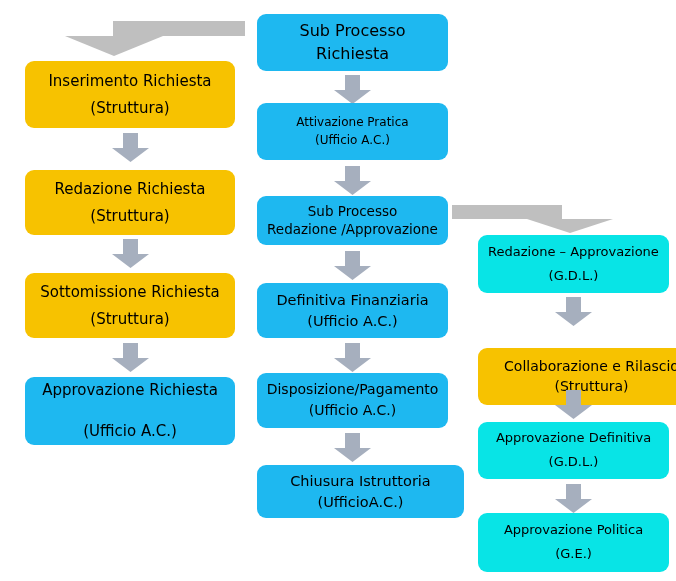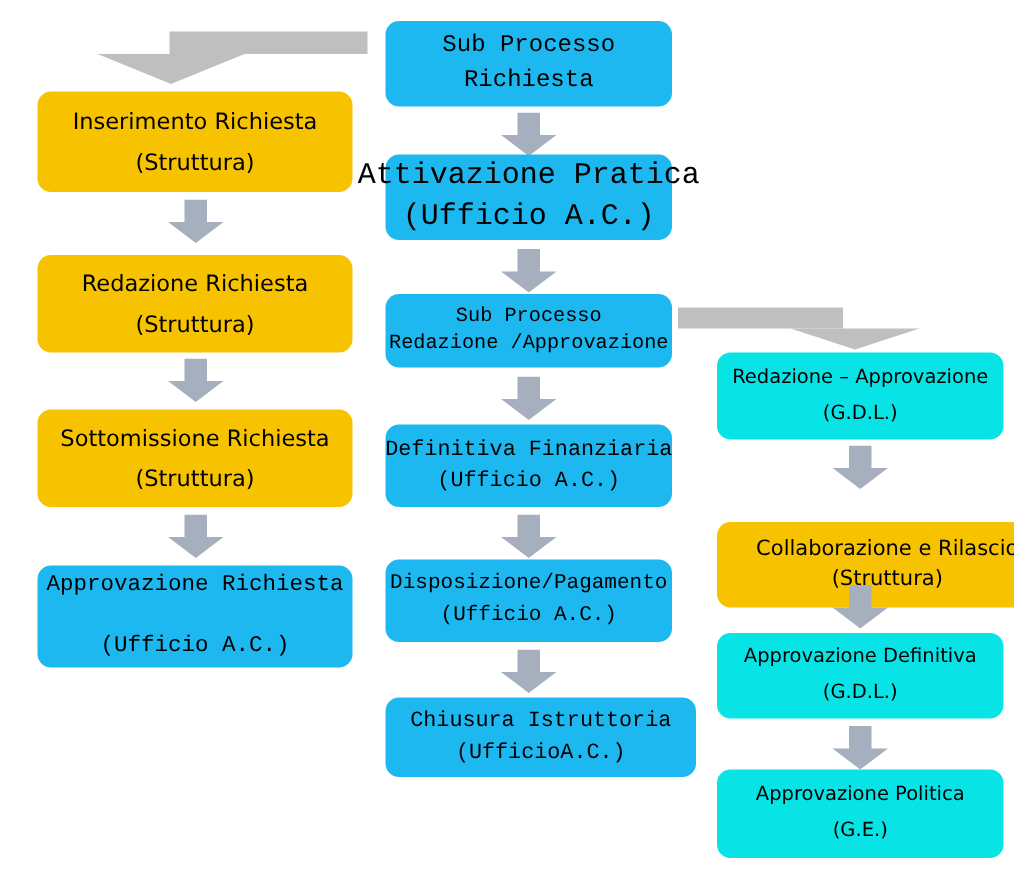--- a/index.html
+++ b/index.html
@@ -8,21 +8,21 @@
     position:relative; width:676px; height:581px; background:#ffffff;
     font-family:"DejaVu Sans","Liberation Sans",sans-serif; overflow:hidden; color:#000;
   }
   .box {
     position:absolute; border-radius:9px;
     display:flex; flex-direction:column; align-items:center; justify-content:center;
     text-align:center;
   }
   .box span { white-space:nowrap; line-height:1.12; }
   .fill-yellow { background:var(--box_yellow,#F7C200); }
-  .fill-blue   { background:var(--box_blue,#1EB8F0);font-family:Liberation Mono, monospace; }
+  .fill-blue   { background:var(--box_blue,#1EB8F0); }
   .fill-cyan   { background:var(--box_cyan,#08E4E6); }
   .sarrow { position:absolute; }
   .sarrow polygon { fill:var(--arrow_small,#A6AFBE); }
   .big-arrows { position:absolute; left:0; top:0; pointer-events:none; }
   .big-arrows rect, .big-arrows polygon { fill:var(--arrow_big,#BFBFBF); }
 </style>
 </head>
 <body>
 
 <div class="canvas">
@@ -68,21 +68,21 @@
   </div>
 
   <div class="box fill-blue" style="left:257px;top:14px;width:191px;height:57px;font-size:16px;gap:5px">
     <span>Sub Processo</span>
     <span>Richiesta</span>
   </div>
   <svg class="sarrow" style="left:334px;top:75px" width="37" height="29" viewBox="0 0 37 29">
       <polygon points="11,0 26,0 26,15 37,15 18.5,29 0,15 11,15"></polygon>
     </svg>
 
-  <div class="box fill-blue" style="left:257px;top:103px;width:191px;height:57px;font-size:20px;gap:5px">
+  <div class="box fill-blue" style="left:257px;top:103px;width:191px;height:57px;font-size:12px;gap:5px">
     <span>Attivazione Pratica</span>
     <span>(Ufficio A.C.)</span>
   </div>
   <svg class="sarrow" style="left:334px;top:166px" width="37" height="29" viewBox="0 0 37 29">
       <polygon points="11,0 26,0 26,15 37,15 18.5,29 0,15 11,15"></polygon>
     </svg>
 
   <div class="box fill-blue" style="left:257px;top:196px;width:191px;height:49px;font-size:13.5px;gap:3px">
     <span>Sub Processo</span>
     <span>Redazione /Approvazione</span>

